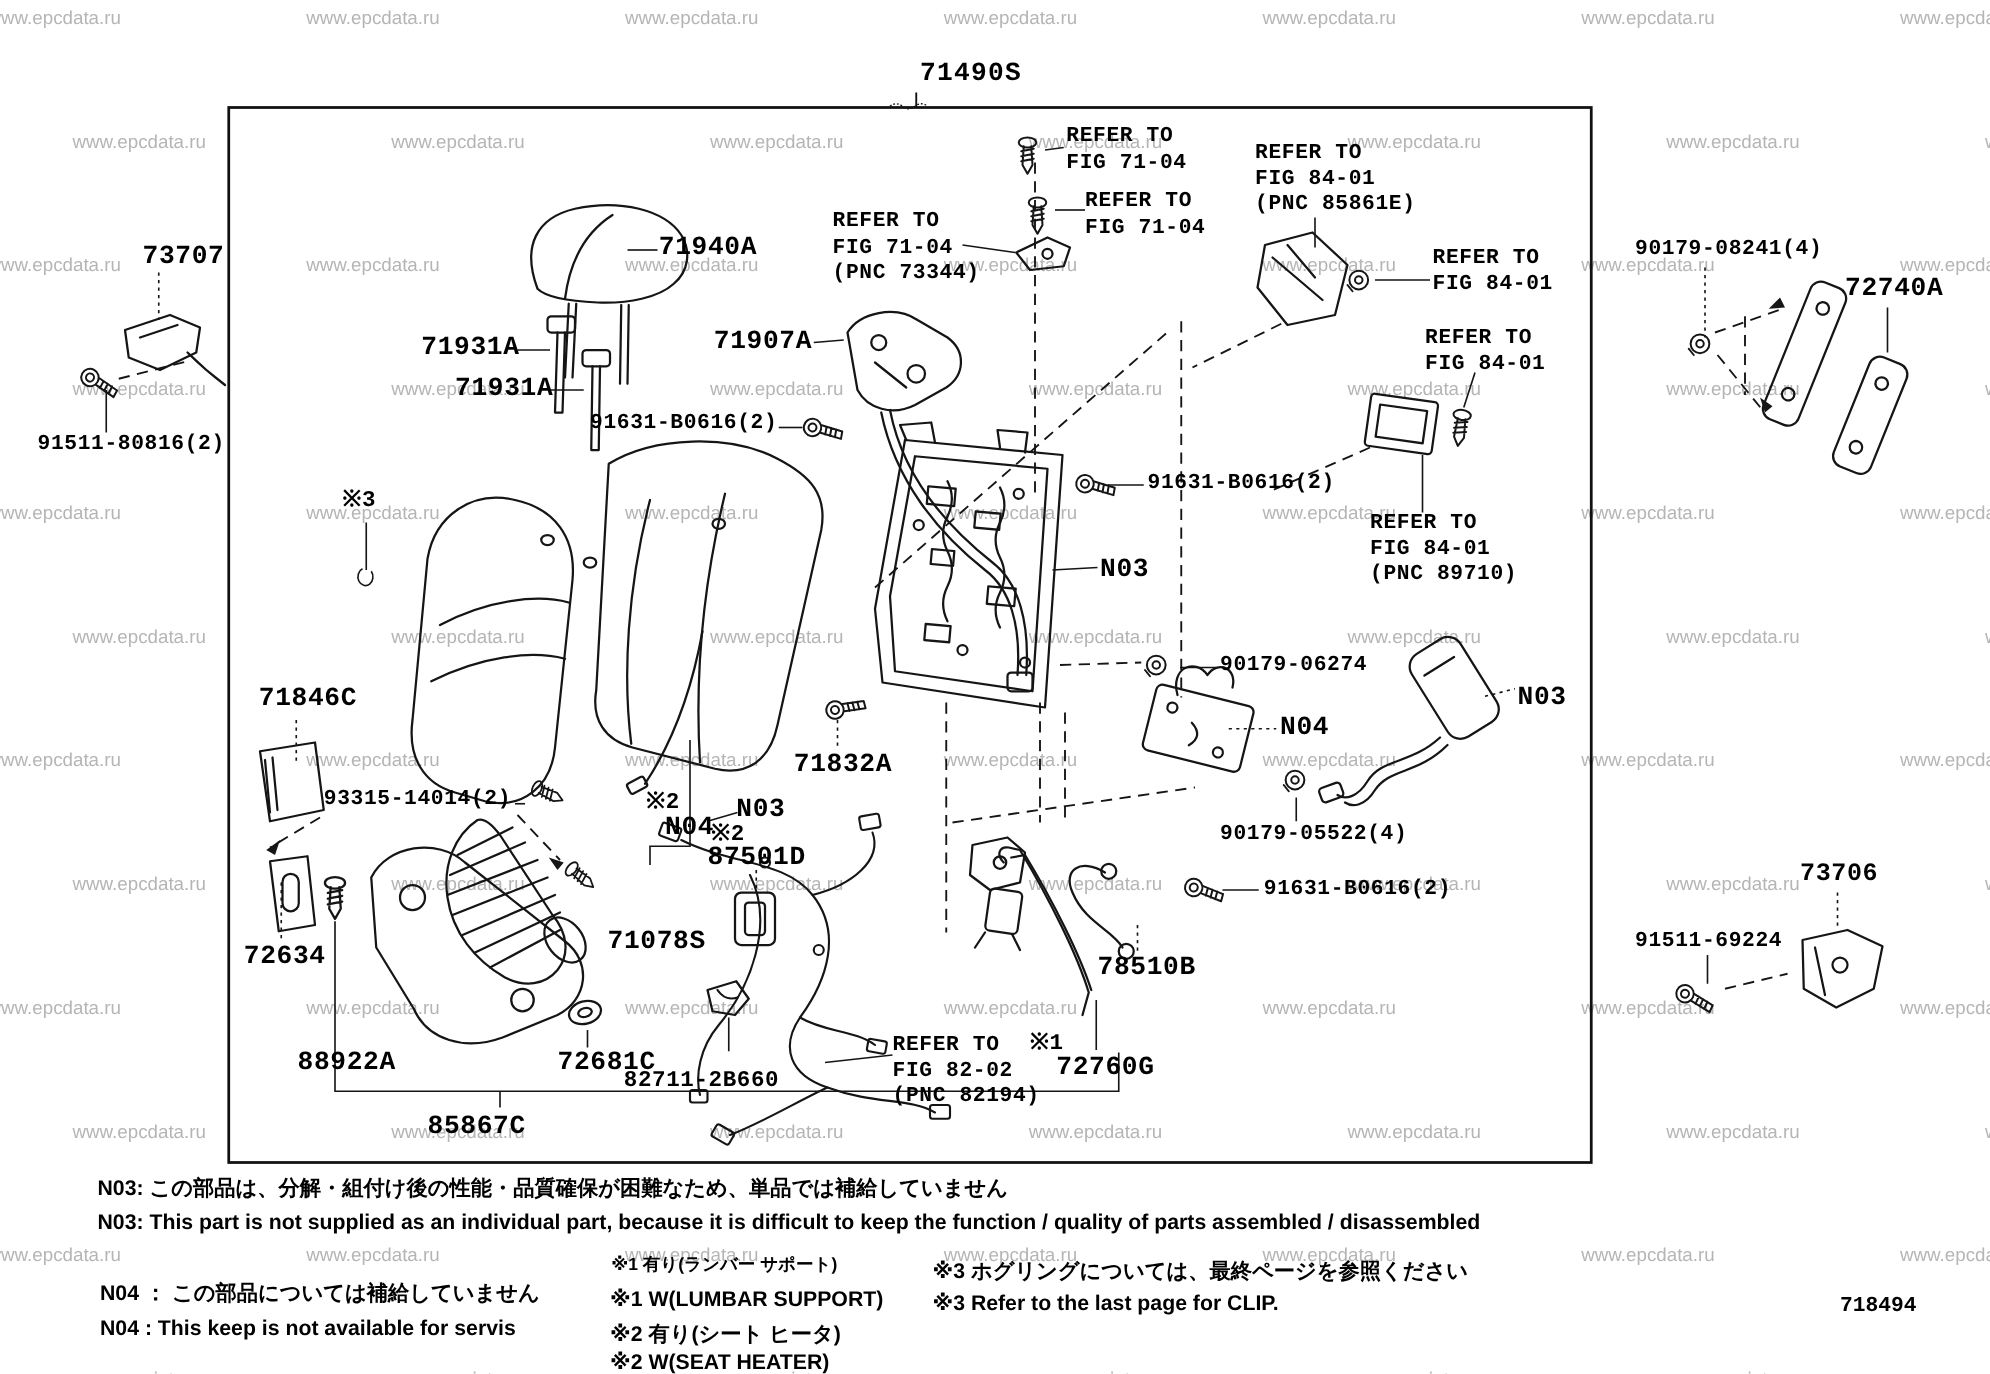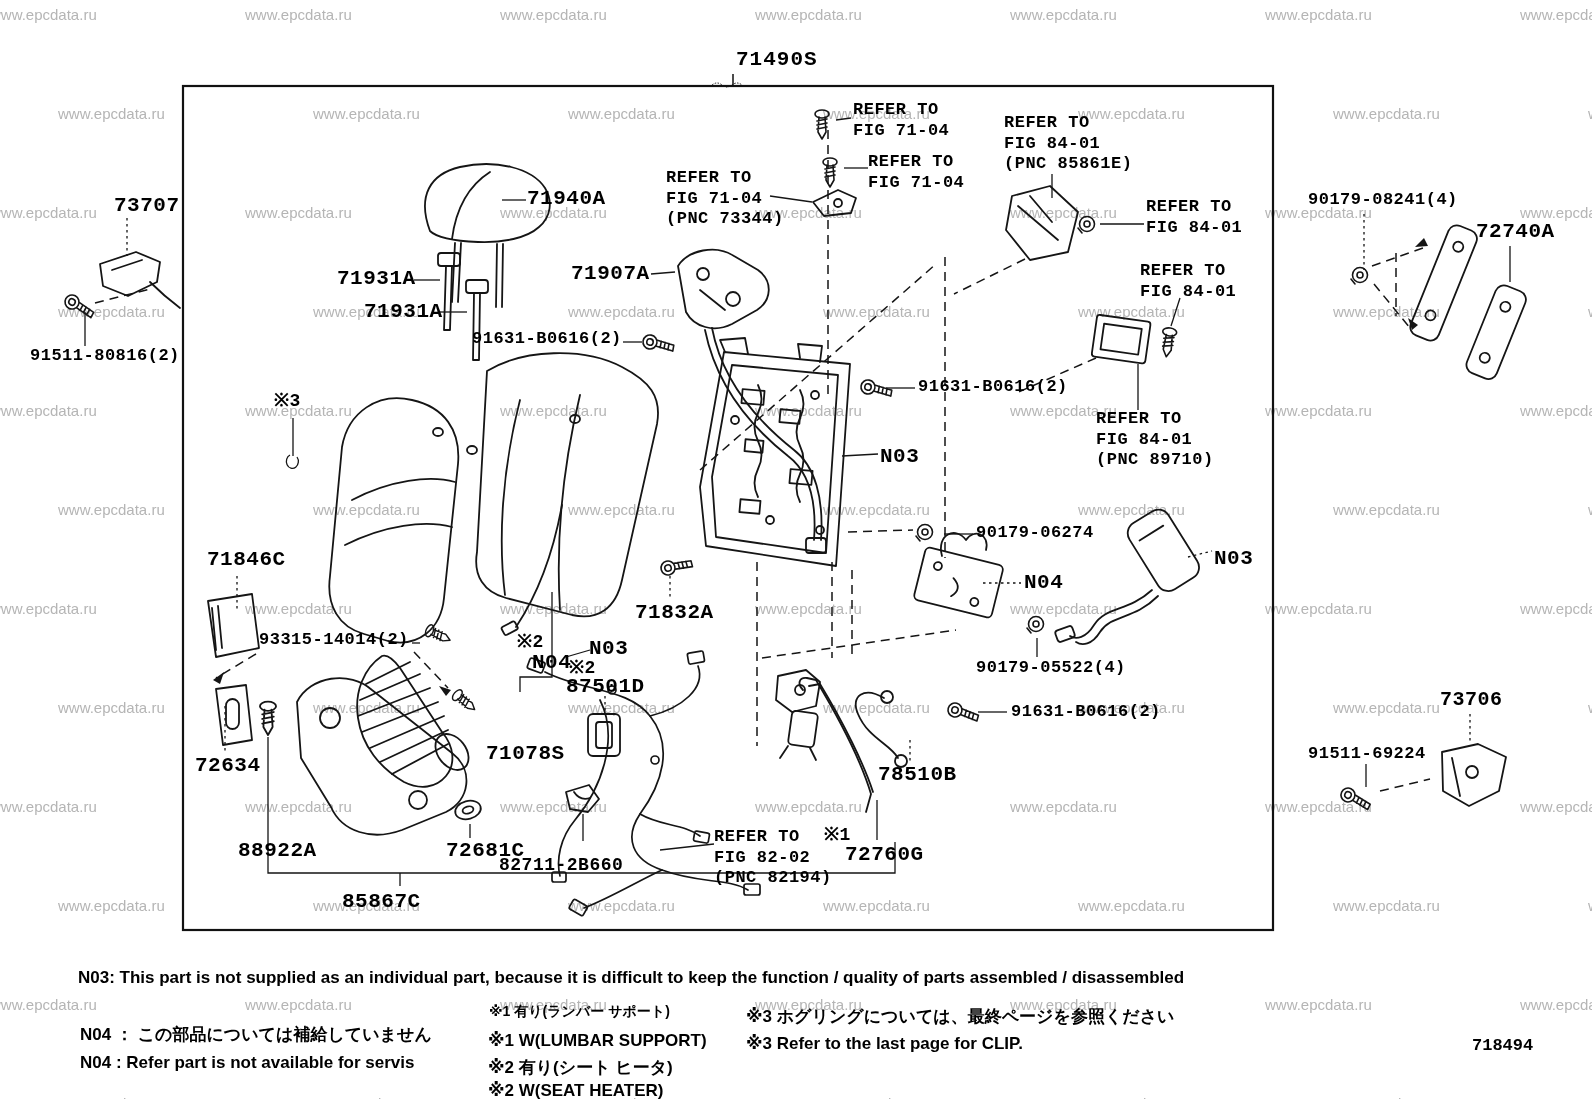--- a/index.html
+++ b/index.html
@@ -460,23 +460,24 @@
       <div class="lbl" style="left: 714px; top: 827px; font-size: 17px;">REFER TO
 FIG 82-02
 (PNC 82194)</div>
       <div class="lbl" style="left: 238px; top: 838px; font-size: 21px;">88922A</div>
       <div class="lbl" style="left: 446px; top: 838px; font-size: 21px;">72681C</div>
       <div class="lbl" style="left: 499px; top: 843px; font-size: 18px; margin-top: 12px;">82711-2B660</div>
       <div class="lbl" style="left: 845px; top: 842px; font-size: 21px;">72760G</div>
       <div class="lbl" style="left: 342px; top: 889px; font-size: 21px;">85867C</div>
     </div>
 
+  <div class="note jp" style="left:78px;top:939px;font-size:17px;">N03: この部品は、分解・組付け後の性能・品質確保が困難なため、単品では補給していません</div>
   <div class="note" style="left:78px;top:968px;font-size:17px;font-weight:bold;">N03: This part is not supplied as an individual part, because it is difficult to keep the function / quality of parts assembled / disassembled</div>
   <div class="note jp" style="left:80px;top:1023px;font-size:17px;">N04 ： この部品については補給していません</div>
-  <div class="note" style="left:80px;top:1053px;font-size:17px;font-weight:bold;">N04 : Refer part is not available for servis</div>
+  <div class="note" style="left:80px;top:1053px;font-size:17px;font-weight:bold;">N04 : This keep is not available for servis</div>
   <div class="note jp" style="left:489px;top:1003px;font-size:14px;text-align:right;">※1 有り(ランバー サポート)</div>
   <div class="note" style="left:488px;top:1030px;font-size:17px;font-weight:bold;">※1 W(LUMBAR SUPPORT)</div>
   <div class="note jp" style="left:488px;top:1056px;font-size:17px;">※2 有り(シート ヒータ)</div>
   <div class="note" style="left:488px;top:1080px;font-size:17px;font-weight:bold;">※2 W(SEAT HEATER)</div>
   <div class="note jp" style="left:746px;top:1005px;font-size:17px;">※3 ホグリングについては、最終ページを参照ください</div>
   <div class="note" style="left:746px;top:1033px;font-size:17px;font-weight:bold;">※3 Refer to the last page for CLIP.</div>
 
   <div class="pageno">718494</div>
 </div>
 

